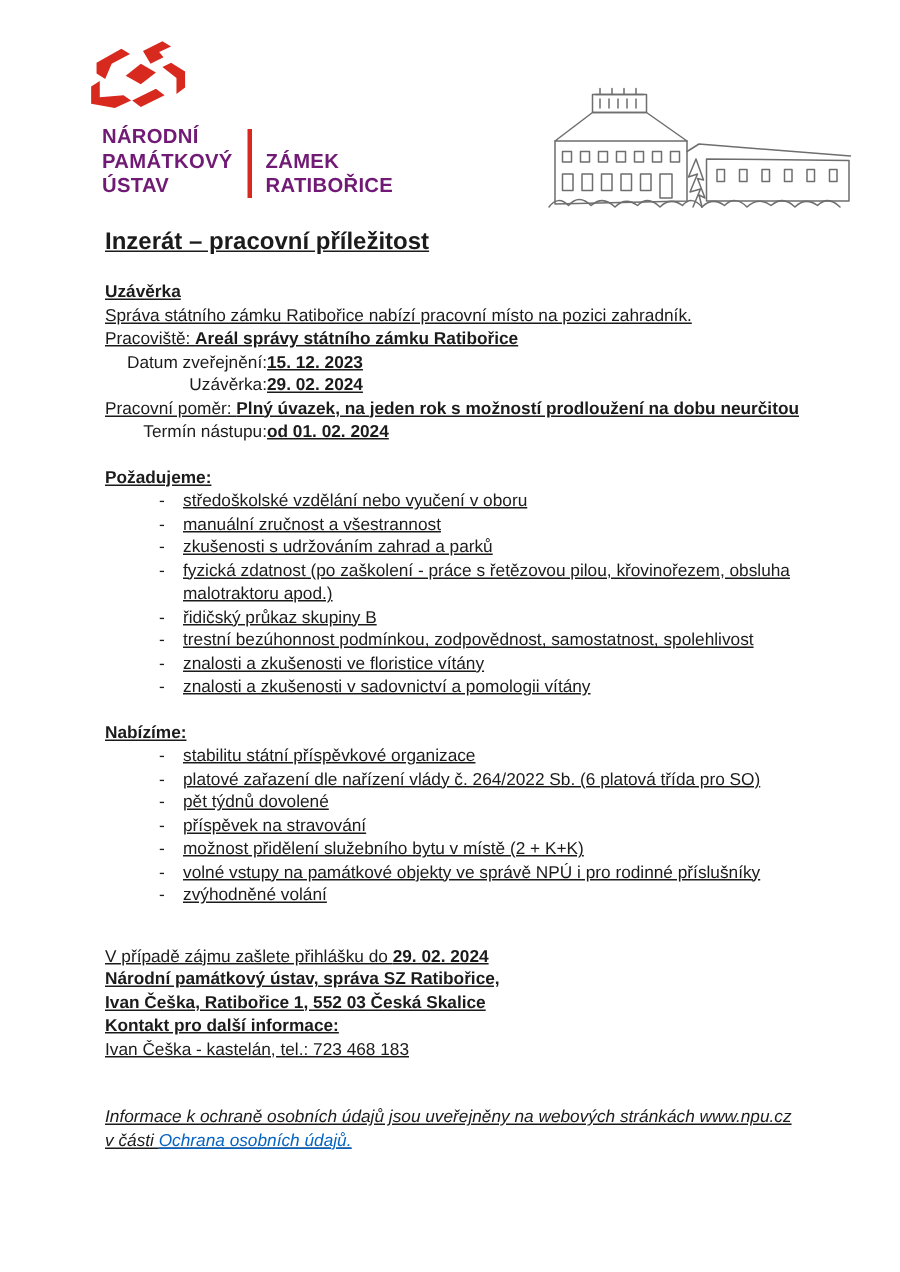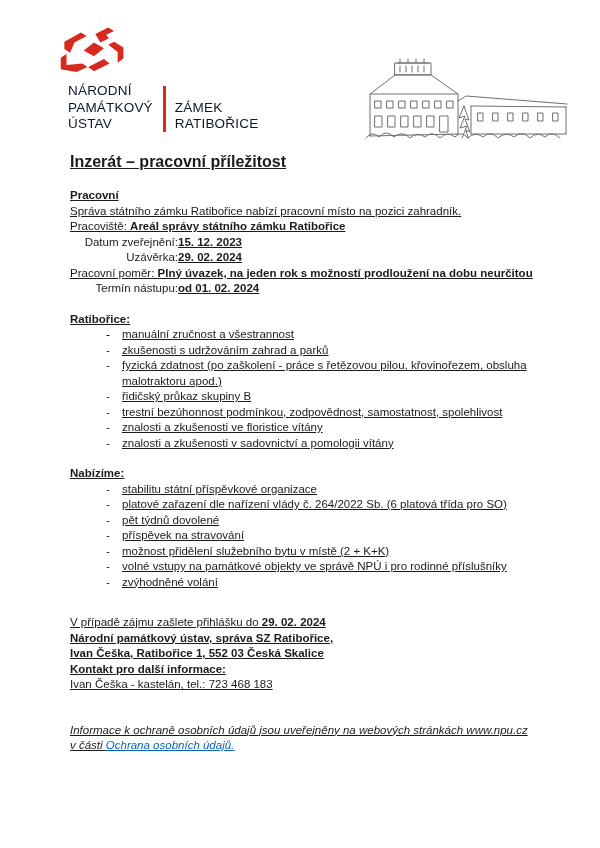--- a/index.html
+++ b/index.html
@@ -5,21 +5,21 @@
   html,body{margin:0;padding:0;background:#e9e9e9;}
   .page{
     position:relative;width:600px;height:848px;margin:0 auto;background:#ffffff;
     color:#1b1b1b;font-family:"Liberation Sans",sans-serif;font-size:11.5px;line-height:15.5px;
     overflow:hidden;
   }
   
   .header{position:relative;height:142px;}
   .mark{position:absolute;left:55px;top:26px;}
   .logorow{position:absolute;left:68px;top:83px;display:flex;align-items:flex-end;}
-  .org,.site{font-weight:normal;font-size:13.5px;line-height:16.5px;color:#0f172a;letter-spacing:.2px;white-space:nowrap;}
+  .org,.site{font-weight:bold;font-size:13.5px;line-height:16.5px;color:#701a75;letter-spacing:.2px;white-space:nowrap;}
   .bar{width:3px;height:46px;background:#d8291f;margin:0 9px 1px 10px;}
   .castle{position:absolute;left:362px;top:56px;}
   
   .content{margin:0 30px 0 70px;text-decoration:underline;}
   .title{font-size:16px;line-height:20px;font-weight:bold;margin:10px 0 0 0;}
   .job{margin-top:16px;}
   .bold{font-weight:bold;}
   .drow{white-space:nowrap;}
   .dlabel.tab{display:inline-block;width:108px;text-align:right;}
   .section-heading{font-weight:bold;margin-top:15px;}
@@ -93,21 +93,21 @@
         <path d="M106,82 Q113,75 121,81 Q128,74 136,82 Q144,75 152,81 Q160,74 168,82 Q175,75 183,81 Q190,74 198,82"></path>
       </g>
     </svg>
   </div>
 
   <div class="content">
 
     <h1 class="title">Inzerát – pracovní příležitost</h1>
 
     <div class="job">
-      <div class="bold">Pracovní</div>
+      <div class="bold">Uzávěrka</div>
       <div>Správa státního zámku Ratibořice nabízí pracovní místo na pozici zahradník.</div>
       <div>
 
           <div class="drow">
             <span class="dlabel">Pracoviště: </span><span class="bold">Areál správy státního zámku Ratibořice</span>
           </div>
 
           <div class="drow">
             <span class="dlabel tab">Datum zveřejnění:</span><span class="bold">15. 12. 2023</span>
           </div>
@@ -119,25 +119,25 @@
           <div class="drow">
             <span class="dlabel">Pracovní poměr: </span><span class="bold">Plný úvazek, na jeden rok s možností prodloužení na dobu neurčitou</span>
           </div>
 
           <div class="drow">
             <span class="dlabel tab">Termín nástupu:</span><span class="bold">od 01. 02. 2024</span>
           </div>
         </div>
     </div>
 
-    <div class="section-heading">Ratibořice:</div>
+    <div class="section-heading">Požadujeme:</div>
     <div>
 
         <div class="li">
-          <span class="dash">-</span>
+          <span class="dash">-</span><span>středoškolské vzdělání nebo vyučení v oboru</span>
         </div>
 
         <div class="li">
           <span class="dash">-</span><span>manuální zručnost a všestrannost</span>
         </div>
 
         <div class="li">
           <span class="dash">-</span><span>zkušenosti s udržováním zahrad a parků</span>
         </div>
 

